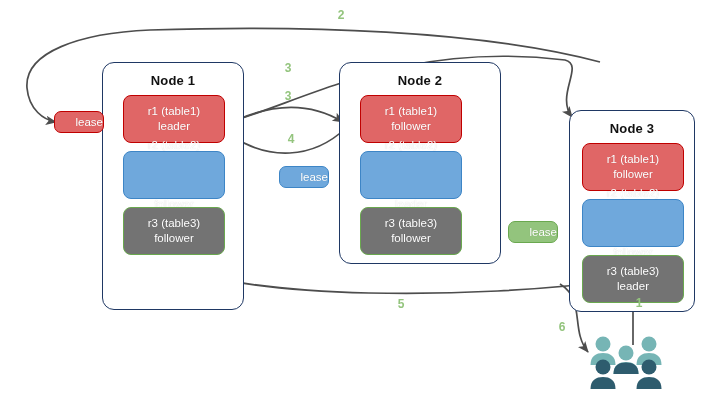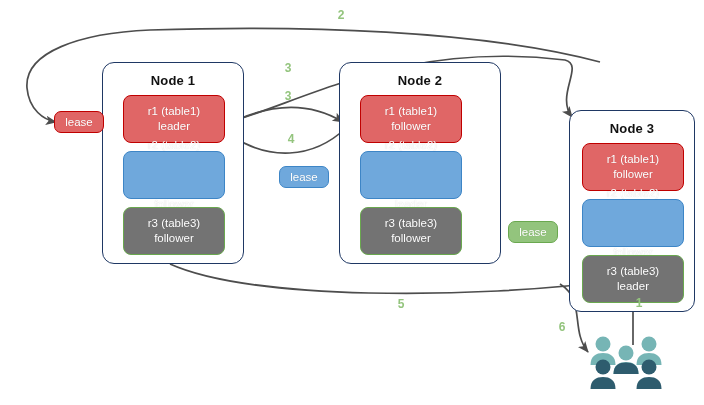--- a/index.html
+++ b/index.html
@@ -63,21 +63,21 @@
   .rep-red   { background: #e06666; border: 1.6px solid #c00000; }
   .rep-blue  { background: #6fa8dc; border: 1.6px solid #3d85c6; gap: 44px; }
   .rep-green { background: #737373; border: 1.6px solid #6aa84f; }
 
   .lease {
     position: absolute;
     box-sizing: border-box;
     border-radius: 7px;
     display: flex;
     align-items: center;
-    justify-content: center;
+    justify-content: flex-end;
     color: #ffffff;
     font-size: 11.5px;
     text-shadow: 0 0 1px rgba(0,0,0,0.18);
   }
   .lease-red   { background: #e06666; border: 1.6px solid #c00000; }
   .lease-blue  { background: #6fa8dc; border: 1.6px solid #3d85c6; }
   .lease-green { background: #93c47d; border: 1.6px solid #6aa84f; }
 
   .step {
     position: absolute;
@@ -115,21 +115,21 @@
 
     <path d="M 346,128 C 312,160 268,160 232,136" fill="none" stroke="#4d4d4d" stroke-width="1.7" marker-end="url(#arrowhead)"></path>
 
     <path d="M 170,264 C 250,300 470,300 620,280 C 634,276 638,272 638,268" fill="none" stroke="#4d4d4d" stroke-width="1.7" marker-end="url(#arrowhead)"></path>
 
     <path d="M 633,345 L 633,272" fill="none" stroke="#4d4d4d" stroke-width="1.7" marker-end="url(#arrowhead)"></path>
 
     <path d="M 560,284 C 586,300 570,330 588,352" fill="none" stroke="#4d4d4d" stroke-width="1.7" marker-end="url(#arrowhead)"></path>
   </svg>
 
-  <div class="node-box" style="left:102px; top:62px; width:142px; height:202px;">
+  <div class="node-box" style="left:102px; top:62px; width:142px; height:248px;">
     <div class="node-title">Node 1</div>
 
     <div class="replica rep-red" style="left:20px; top:32px; width:102px; height:48px;">
       <span>r1 (table1)</span>
       <span>leader</span>
     </div>
 
     <div class="replica rep-blue" style="left:20px; top:88px; width:102px; height:48px;">
       <span>r2 (table2)</span>
       <span>follower</span>

